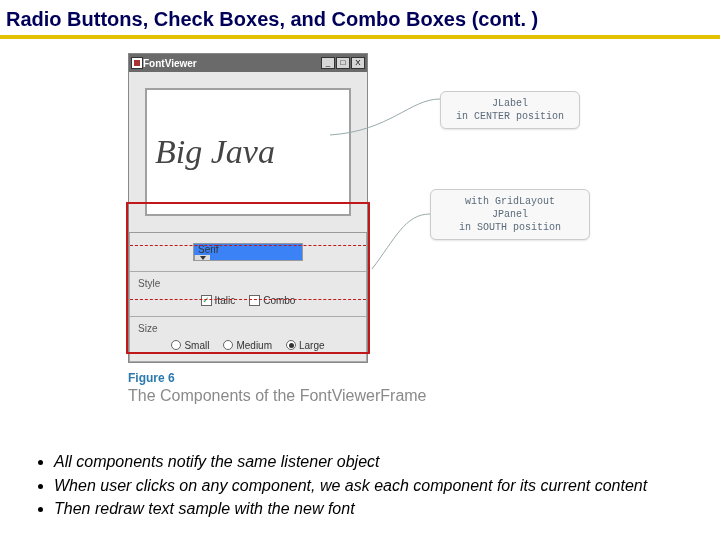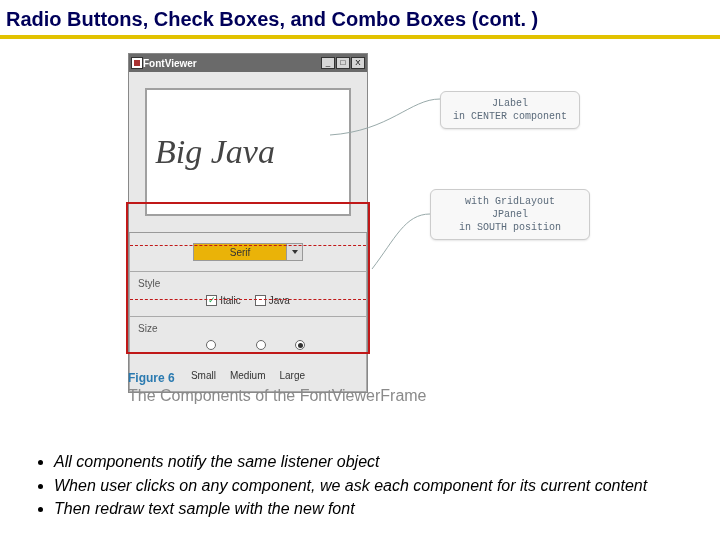--- a/index.html
+++ b/index.html
@@ -107,27 +107,28 @@
   }
   .row-inner {
     display: flex;
     align-items: center;
     justify-content: center;
     gap: 14px;
     margin-top: 6px;
   }
   .combo {
     display: inline-flex;
-    align-items: center;
+    align-items: flex-start;
     border: 1px solid #999;
-    background: #eab308;
+    background: #3b82f6;
     height: 18px;
     width: 110px;
     position: relative;
     margin: 4px auto 0 auto;
+    flex-direction: column;
   }
   .combo-text {
     flex: 1;
     padding: 0 4px;
     font-size: 10px;
     color: #333;
   }
   .combo-arrow {
     width: 16px;
     height: 100%;
@@ -156,25 +157,24 @@
     background: #fff;
     display: flex;
     align-items: center;
     justify-content: center;
     font-size: 9px;
     line-height: 9px;
     color: #2a5;
   }
   .radio {
     display: inline-flex;
-    align-items: flex-end;
-    gap: 20px;
+    align-items: flex-start;
+    gap: 3px;
     font-size: 10px;
     color: #333;
-    flex-direction: column;
   }
   .rb-circle {
     width: 10px; height: 10px;
     border: 1px solid #666;
     border-radius: 50%;
     background: #fff;
     display: flex;
     align-items: center;
     justify-content: center;
   }
@@ -303,21 +303,21 @@
       </div>
       <div class="row">
         <div class="row-label">Style</div>
         <div class="row-inner">
           <label class="checkbox">
             <span class="cb-box">✓</span>
             <span>Italic</span>
           </label>
           <label class="checkbox">
             <span class="cb-box"></span>
-            <span>Java</span>
+            <span>Combo</span>
           </label>
         </div>
       </div>
       <div class="row">
         <div class="row-label">Size</div>
         <div class="row-inner">
           <label class="radio">
             <span class="rb-circle"></span>
             <span>Small</span>
           </label>
@@ -335,21 +335,21 @@
       </div>
     </div>
   </div>
 
   <div class="red-rect"></div>
   <div class="dashed dashed1"></div>
   <div class="dashed dashed2"></div>
 
   <div class="callout callout1">
     <div>JLabel</div>
-    <div>in CENTER component</div>
+    <div>in CENTER position</div>
   </div>
   <div class="callout callout2">
     <div>with GridLayout</div>
     <div>JPanel</div>
     <div>in SOUTH position</div>
   </div>
 
   <svg class="leaders">
     <path d="M 440 50 C 410 50, 390 82, 330 86" stroke="#9aa" stroke-width="1" fill="none"></path>
     <path d="M 430 165 C 405 165, 395 190, 372 220" stroke="#9aa" stroke-width="1" fill="none"></path>

